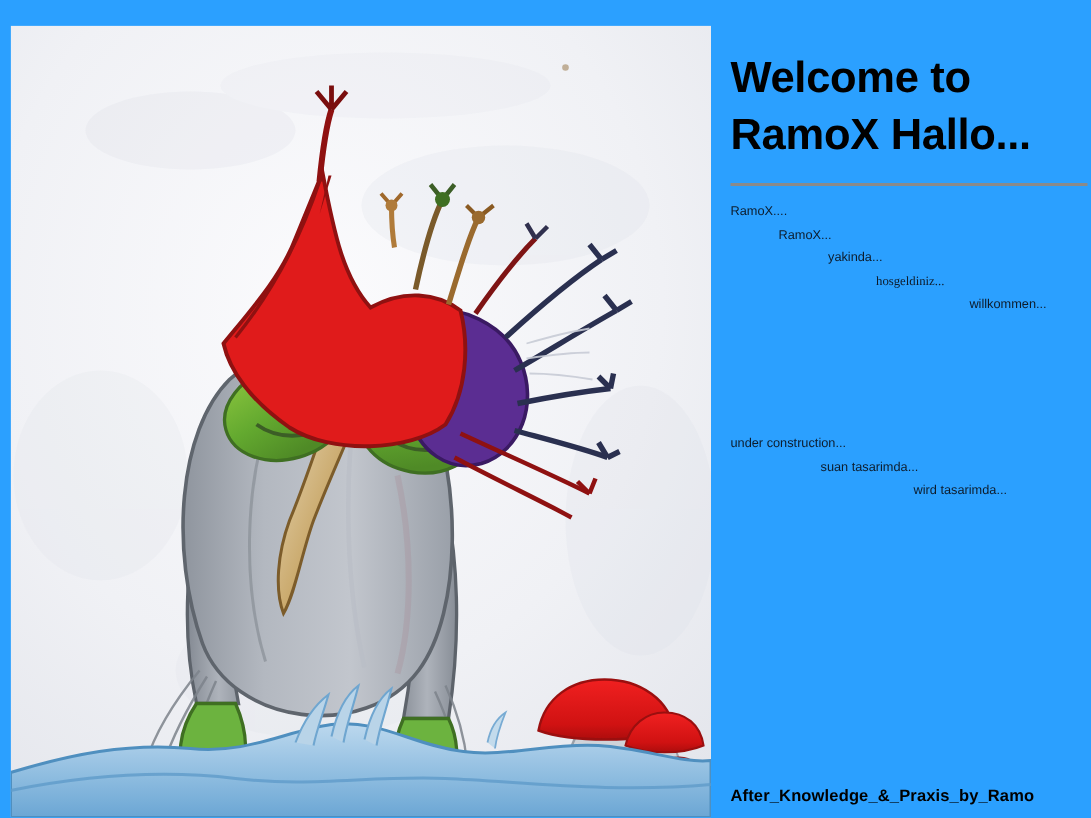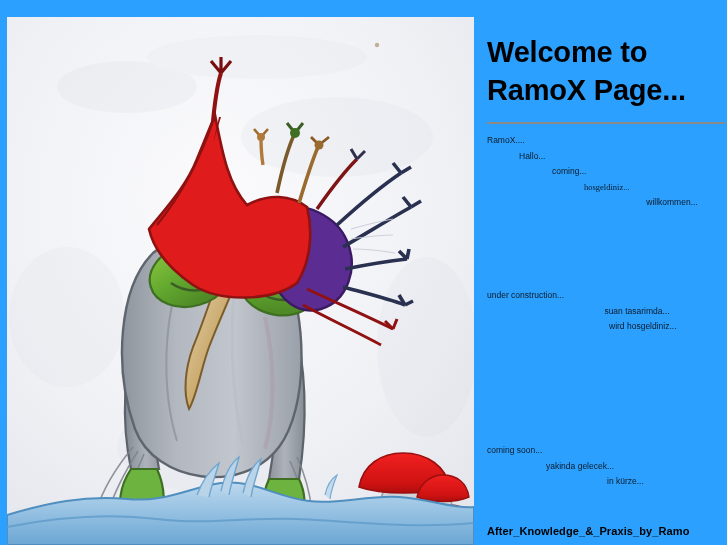--- a/index.html
+++ b/index.html
@@ -84,21 +84,21 @@
     font-size: 8.5px;
     line-height: 15.5px;
     color: #0d1b2a;
     white-space: nowrap;
   }
   .indent-0 { padding-left: 0px; }
   .indent-1 { padding-left: 32px; }
   .indent-2 { padding-left: 65px; }
   .indent-3 { padding-left: 97px; font-family: Liberation Serif, serif; }
   .indent-4 { padding-left: 130px; text-align: center; }
-  .indent-s1 { padding-left: 60px; text-align: center; }
+  .indent-s1 { padding-left: 60px; }
   .indent-s2 { padding-left: 122px; }
   .indent-c1 { padding-left: 59px; }
   .indent-c2 { padding-left: 120px; }
 
   #footer-credit {
     position: absolute;
     left: 0;
     top: 524px;
     font-size: 11px;
     line-height: 14px;
@@ -274,41 +274,36 @@
         <path d="M236 476 C240 458 246 448 254 442 C250 458 246 468 244 480" fill="#b9d4e8" stroke="#6fa6d0" stroke-width="1.4"></path>
         <path d="M318 478 C320 468 324 462 330 458 C326 468 324 474 323 482" fill="#c3dbec" stroke="#78abd3" stroke-width="1.2"></path>
       </g>
     </svg>
   </div>
 
   <div id="content">
 
     <h1 id="page-title">
       <span class="title-line">Welcome to</span>
-      <span class="title-line">RamoX Page...</span>
+      <span class="title-line">RamoX Hallo...</span>
     </h1>
 
     <div id="title-divider"></div>
 
     <div class="text-block" id="greeting-block">
       <span class="stair-line indent-0">RamoX....</span>
-      <span class="stair-line indent-1">Hallo...</span>
-      <span class="stair-line indent-2">coming...</span>
+      <span class="stair-line indent-1">RamoX...</span>
+      <span class="stair-line indent-2">yakinda...</span>
       <span class="stair-line indent-3">hosgeldiniz...</span>
       <span class="stair-line indent-4">willkommen...</span>
     </div>
 
     <div class="text-block" id="status-block">
       <span class="stair-line indent-0">under construction...</span>
       <span class="stair-line indent-s1">suan tasarimda...</span>
-      <span class="stair-line indent-s2">wird hosgeldiniz...</span>
+      <span class="stair-line indent-s2">wird tasarimda...</span>
     </div>
 
-    <div class="text-block" id="soon-block">
-      <span class="stair-line indent-0">coming soon...</span>
-      <span class="stair-line indent-c1">yakinda gelecek...</span>
-      <span class="stair-line indent-c2">in kürze...</span>
-    </div>
 
     <div id="footer-credit">After_Knowledge_&amp;_Praxis_by_Ramo</div>
 
   </div>
 </div>
 
 </body></html>

